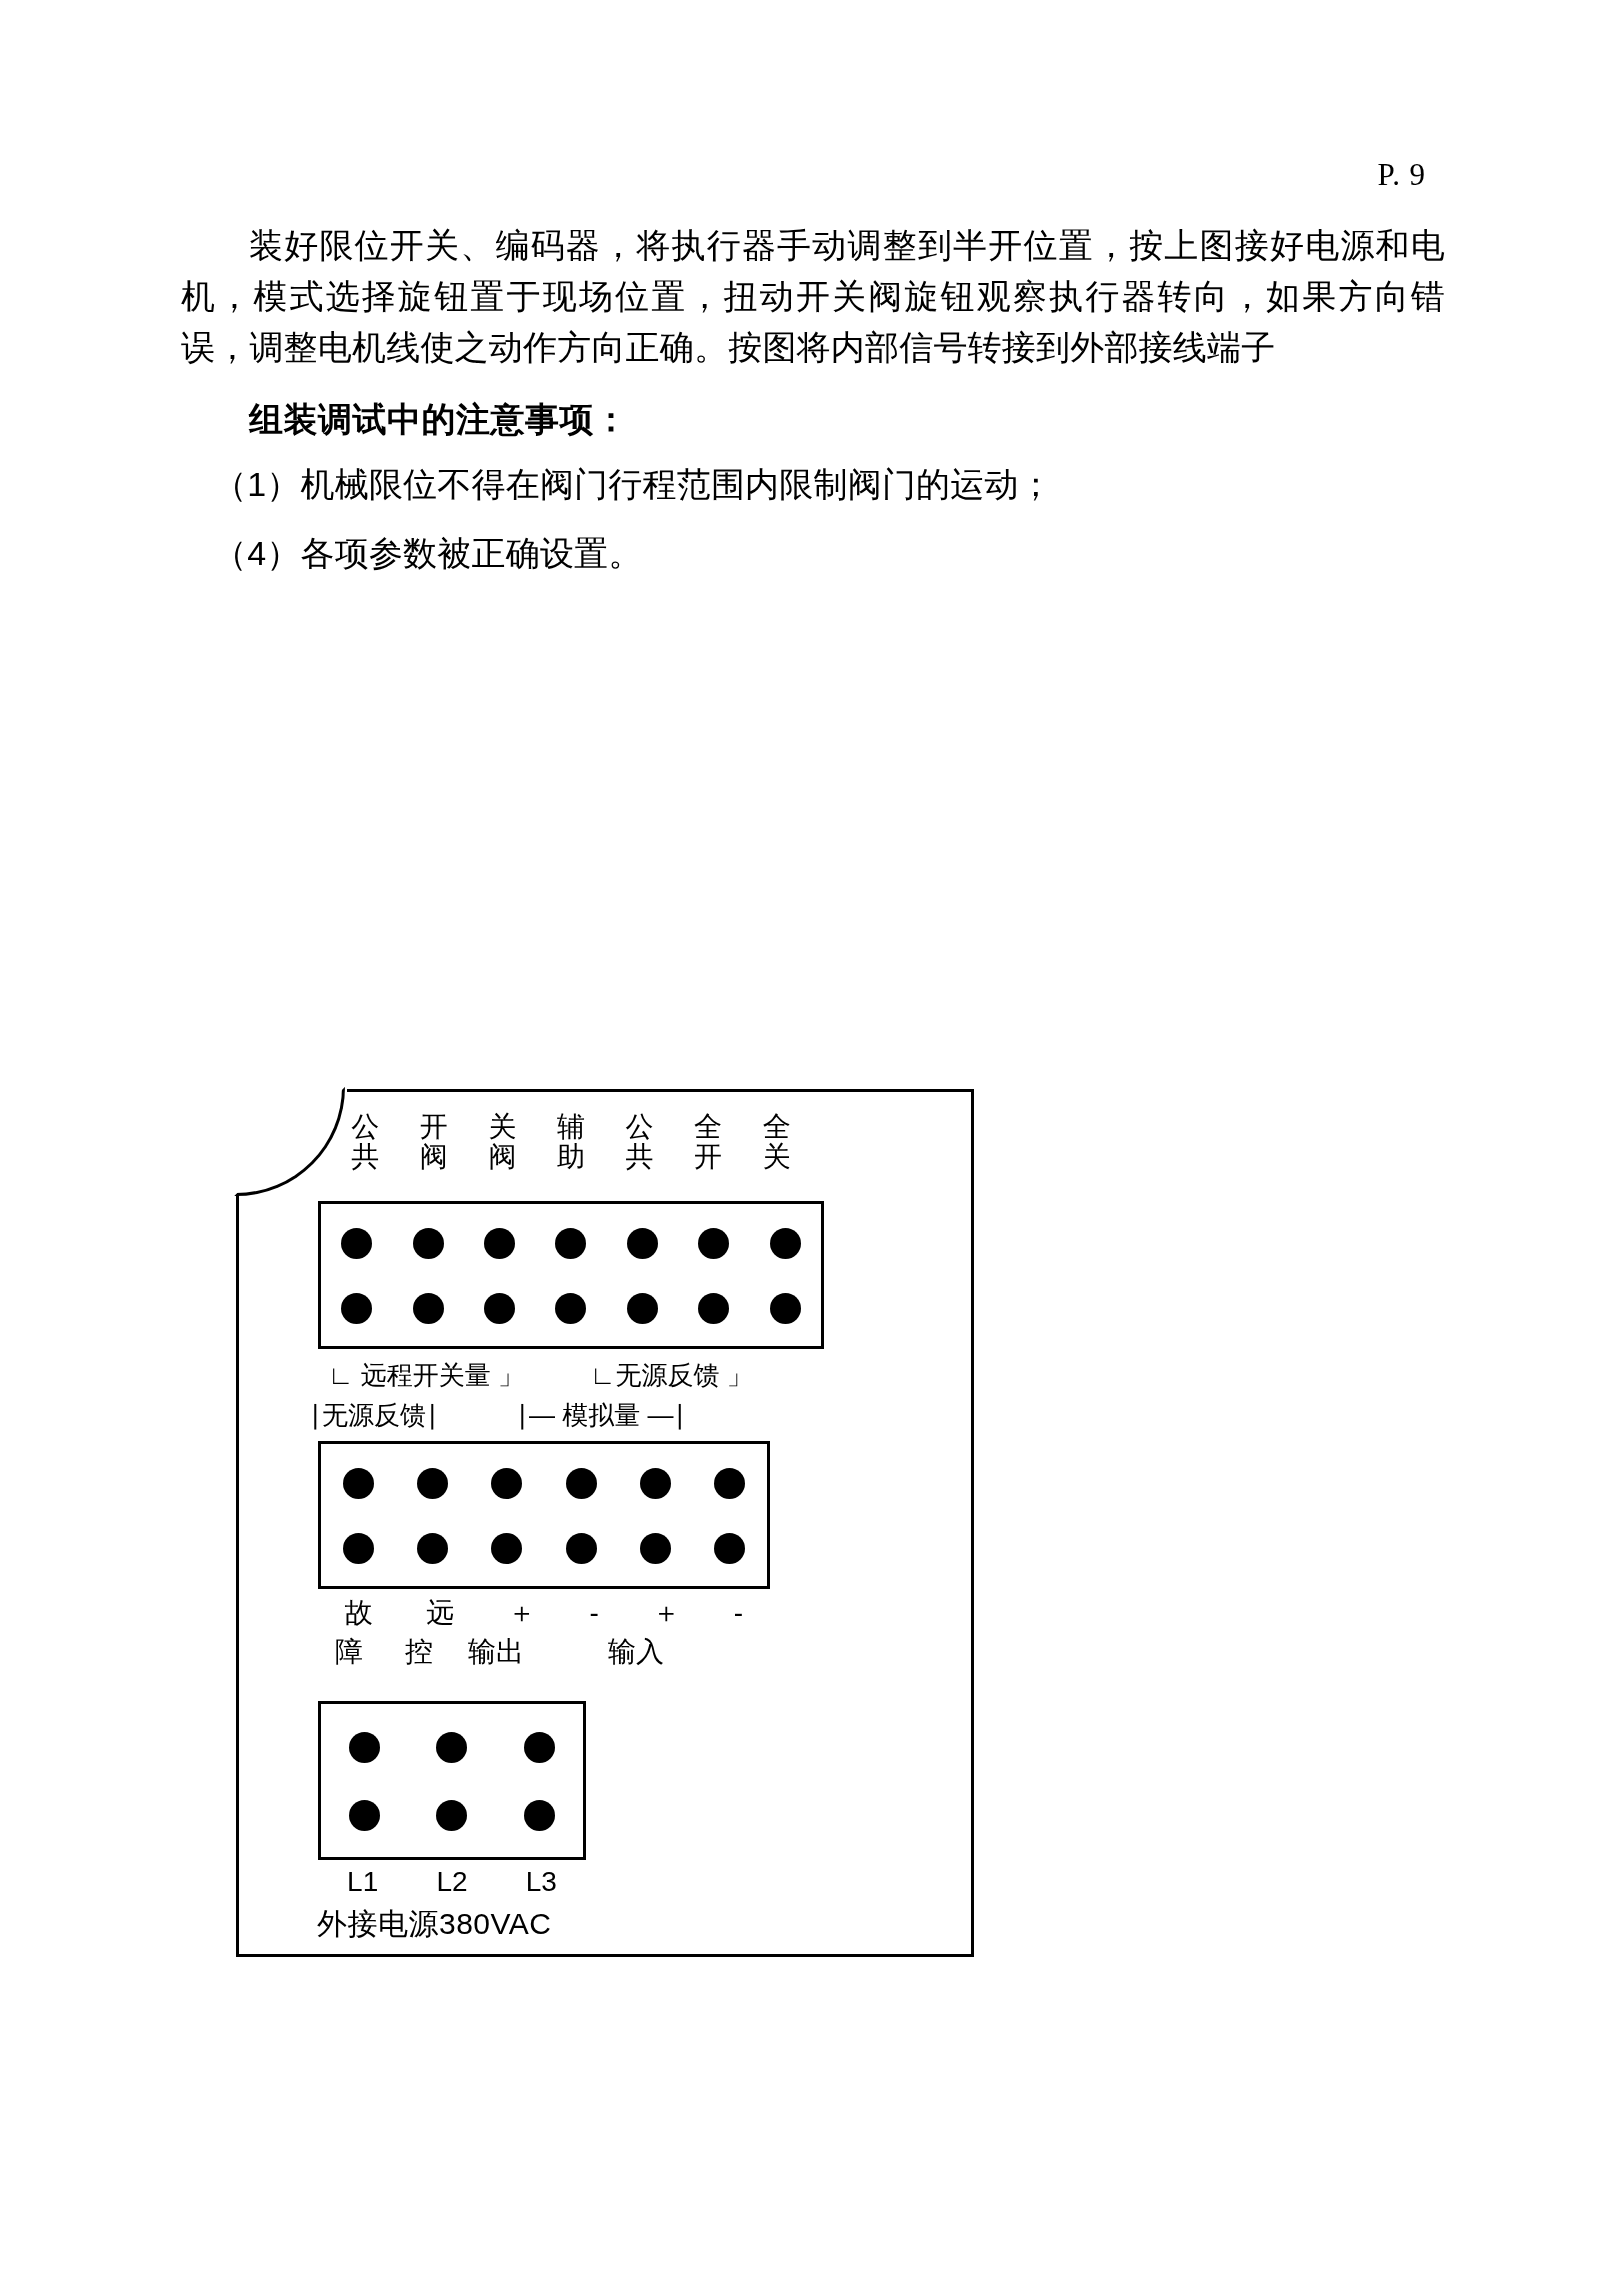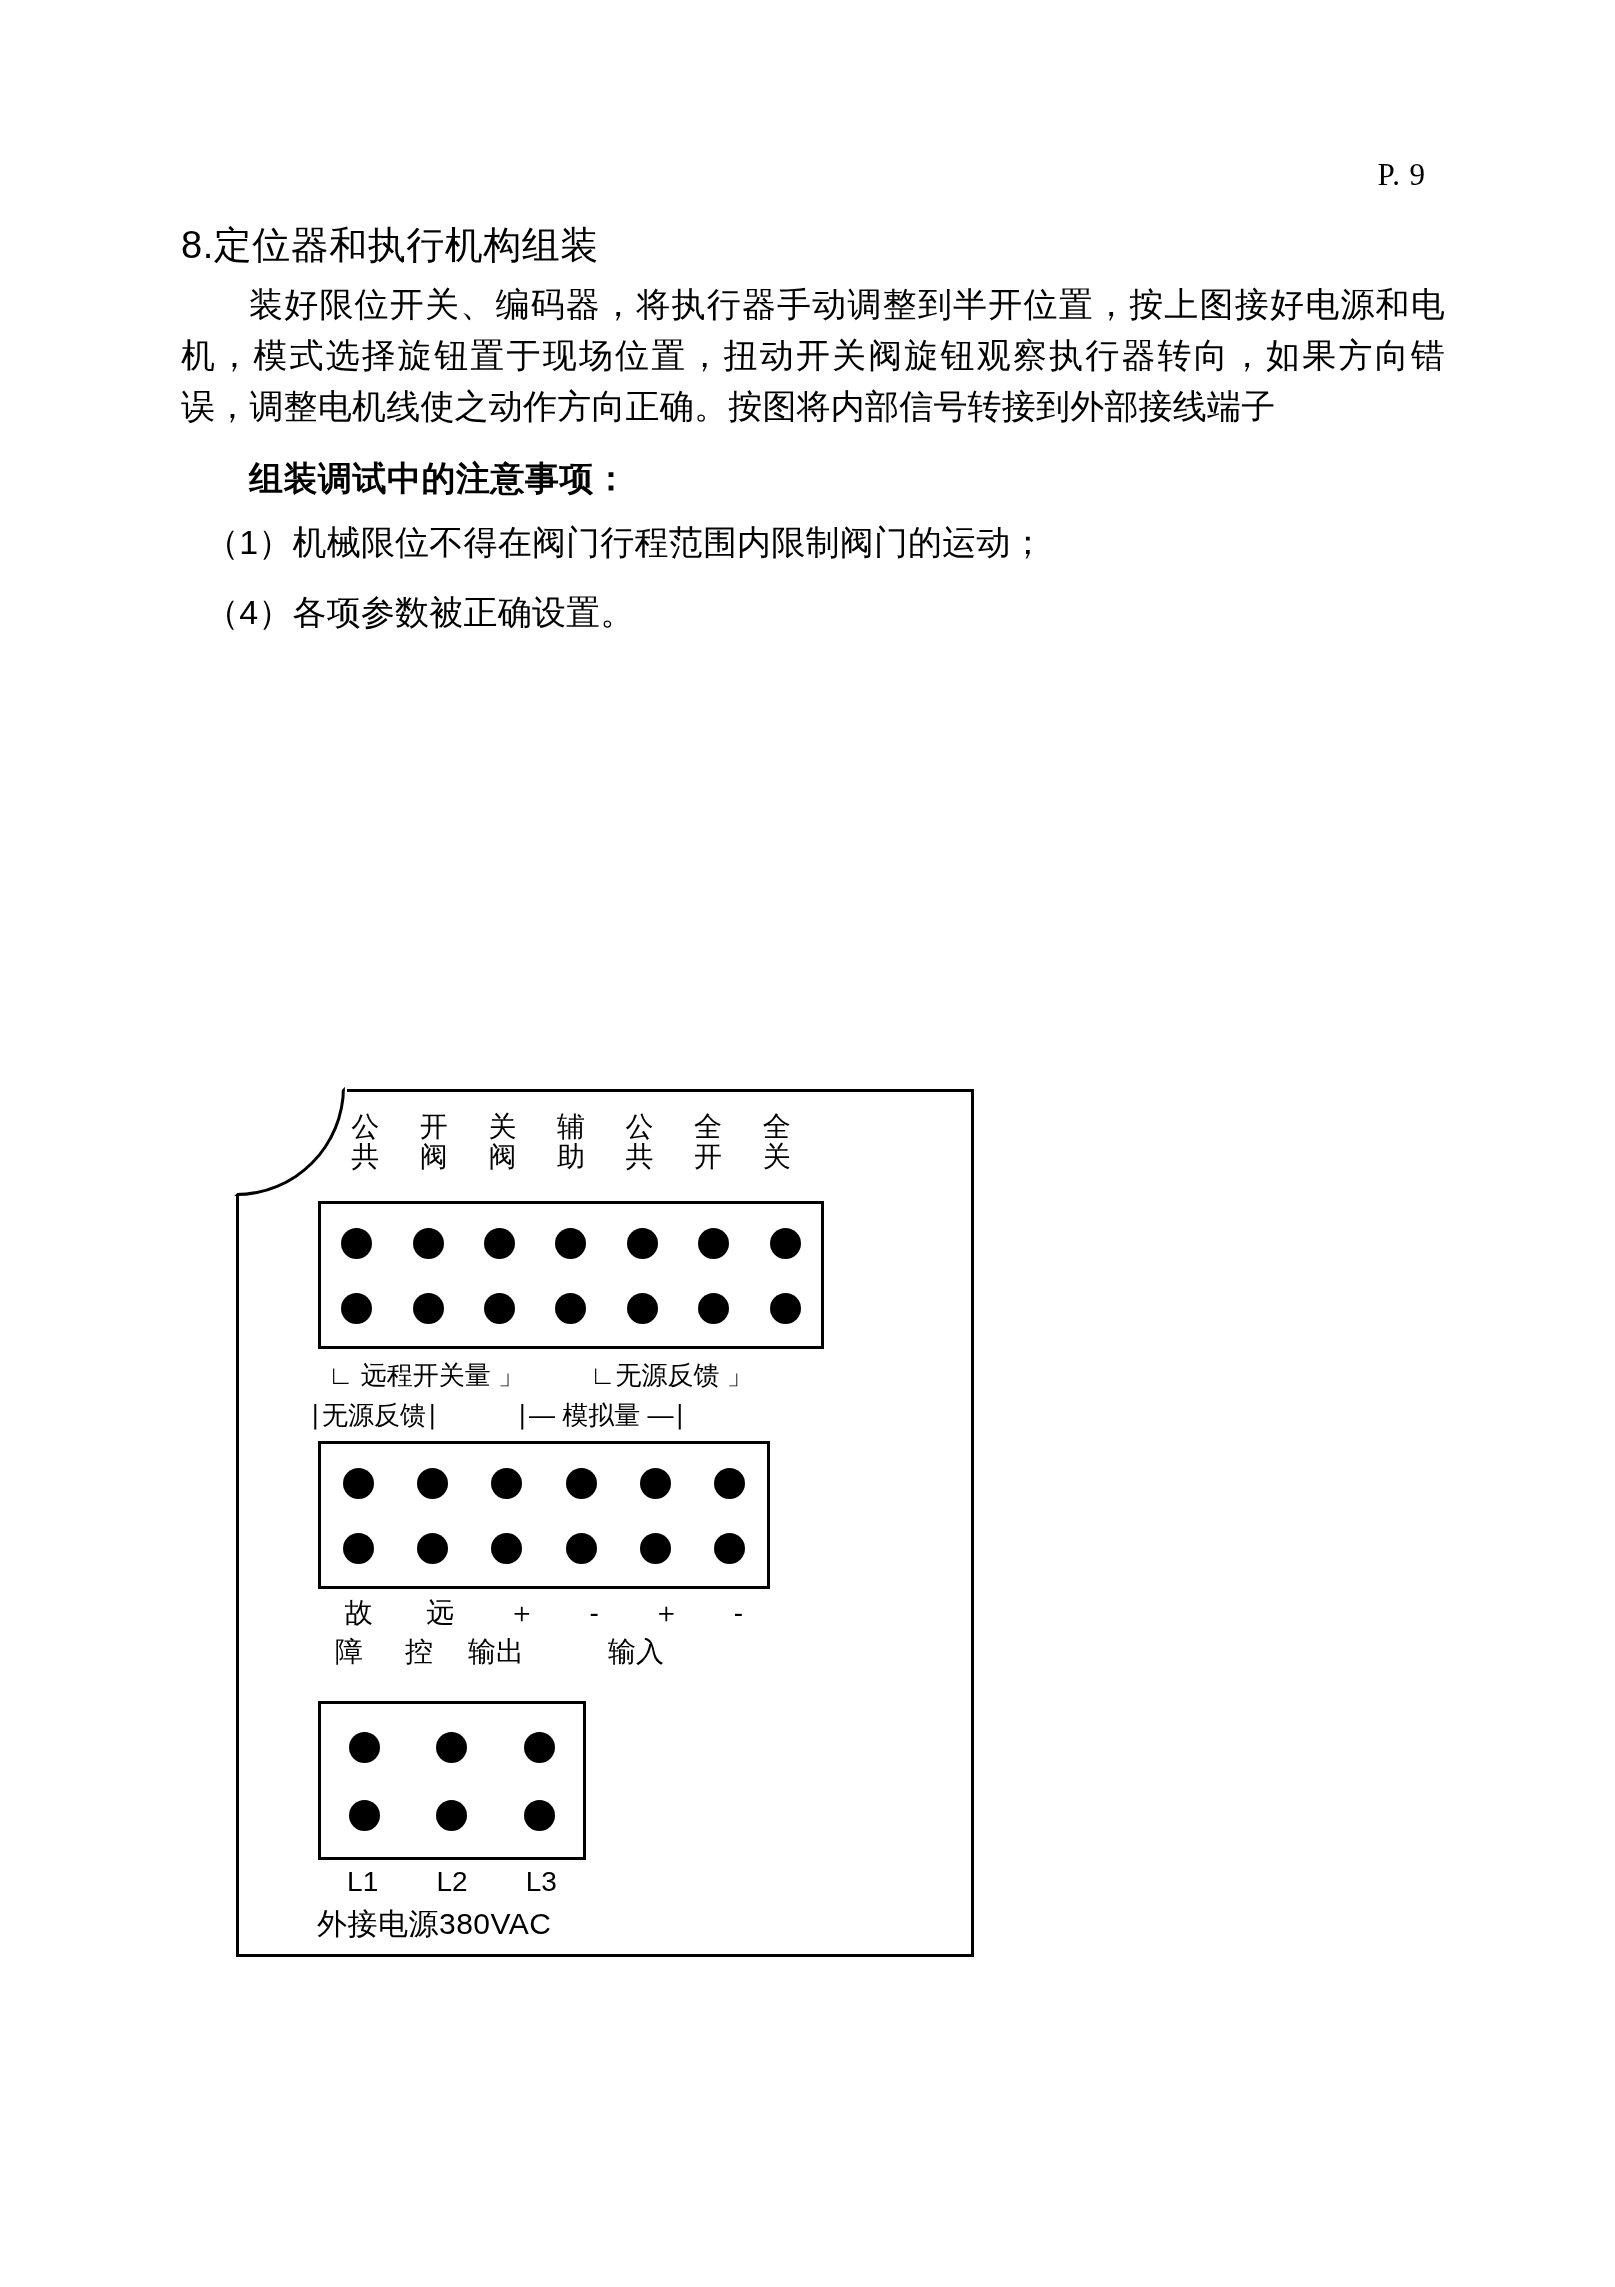--- a/index.html
+++ b/index.html
@@ -53,21 +53,21 @@
   }
   p.sub-heading {
     font-size: 34px;
     font-weight: bold;
     margin: 24px 0 16.6px 0;
     text-indent: 68px;
     letter-spacing: 0.5px;
   }
   ol.notes {
     list-style: none;
-    margin: 0;
+    margin: 8px;
     padding: 0;
   }
   ol.notes li {
     font-size: 34px;
     line-height: 1.45;
     margin: 0 0 20px 0;
     padding-left: 24px;
     letter-spacing: 0.2px;
   }
   h1.heading2 {
@@ -180,21 +180,20 @@
 </style>
 </head>
 <body>
 
 <div class="page">
 
   <div class="page-number">P. 9</div>
 
   <div class="content">
 
-    <h1 class="heading">8.定位器和执行机构组装</h1>
 
     <p class="body-text">装好限位开关、编码器，将执行器手动调整到半开位置，按上图接好电源和电机，模式选择旋钮置于现场位置，扭动开关阀旋钮观察执行器转向，如果方向错误，调整电机线使之动作方向正确。按图将内部信号转接到外部接线端子</p>
 
     <p class="sub-heading">组装调试中的注意事项：</p>
 
     <ol class="notes">
       <li>（1）机械限位不得在阀门行程范围内限制阀门的运动；</li>
       <li>（4）各项参数被正确设置。</li>
     </ol>
 

